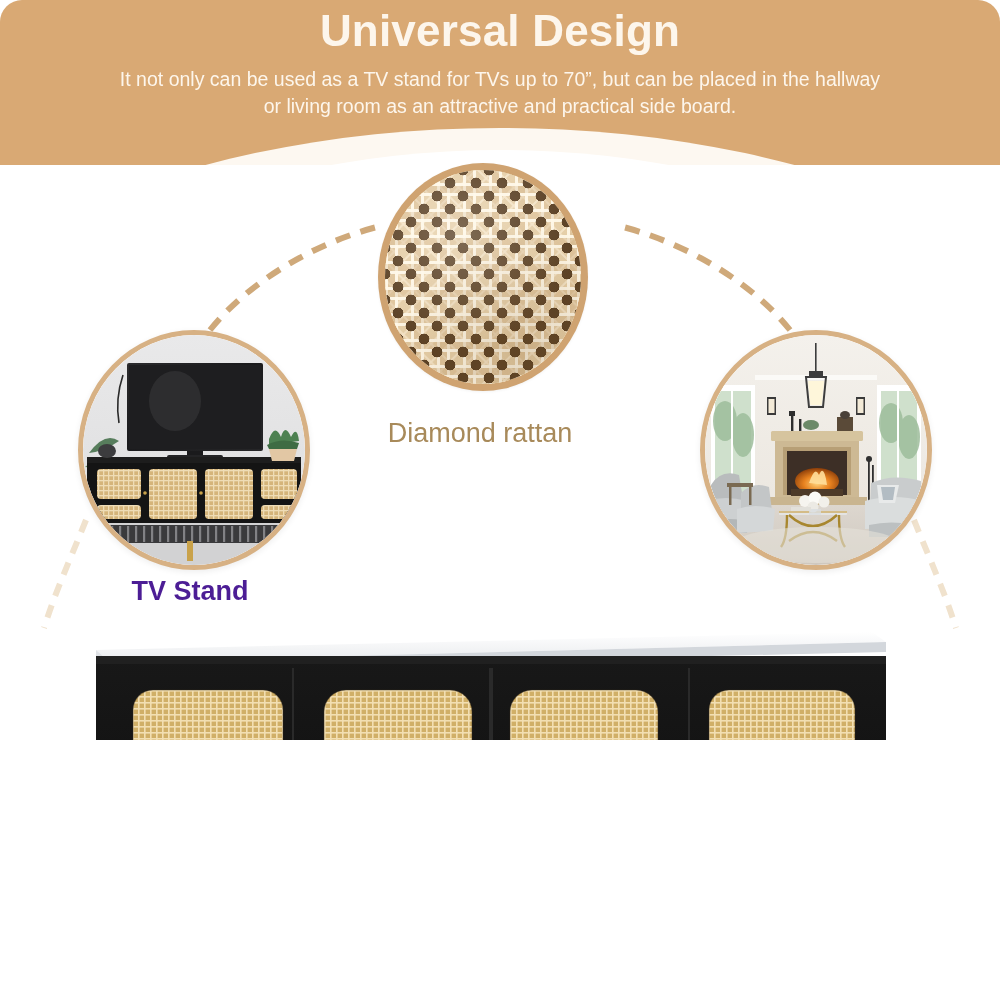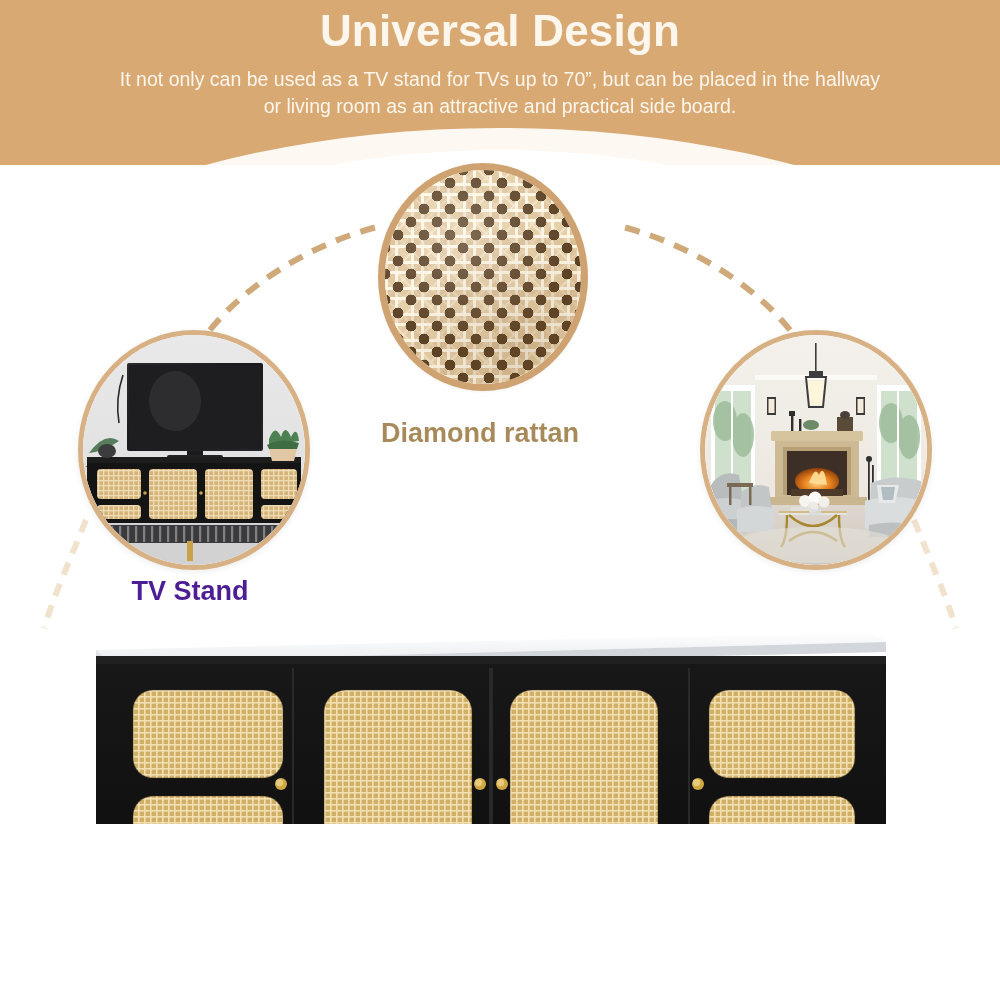--- a/index.html
+++ b/index.html
@@ -2,21 +2,21 @@
 <html><head>
 <meta charset="utf-8">
 <style>
   html,body{margin:0;padding:0;}
   body{
     width:1000px;height:1000px;overflow:hidden;
     background:#ffffff;
     font-family:"Liberation Sans", sans-serif;
     position:relative;
   }
-  .stage{position:absolute;inset:0;width:1000px;height:824px;overflow:hidden;background:#fff;}
+  .stage{position:absolute;inset:0;width:1000px;height:740px;overflow:hidden;background:#fff;border-radius:22px;}
 
   
   .header-band{
     position:absolute;left:0;top:0;width:1000px;height:165px;
     background:#d9a974;overflow:hidden;z-index:1;
   }
   .header-curve{
     position:absolute;left:-140px;top:128px;width:1280px;height:330px;
     background:#fdf8f1;border-radius:50% 50% 0 0 / 100% 100% 0 0;
     z-index:2;
@@ -71,21 +71,21 @@
     background-size:26px 26px, 26px 26px, 26px 26px, 26px 26px, 18.4px 18.4px, 18.4px 18.4px, 100% 100%;
     background-position:0 0, 13px 13px, 0 0, 0 0, 0 0, 0 0, 0 0;
   }
   .cane-shade{
     position:absolute;inset:0;border-radius:50%;
     background:radial-gradient(circle at 38% 30%, rgba(255,255,255,.22), rgba(0,0,0,0) 60%),
                radial-gradient(circle at 70% 85%, rgba(120,85,40,.20), rgba(0,0,0,0) 58%);
   }
   .rattan-label{
     position:absolute;left:250px;top:418px;width:460px;text-align:center;
-    font-size:27px;font-weight:700;color:#a88a5a;z-index:8;
+    font-size:27px;font-weight:400;color:#a88a5a;z-index:8;
   }
 
   
   .photo-circle{
     position:absolute;border-radius:50%;
     border:5px solid #d7b184;
     overflow:hidden;background:#fff;z-index:7;
     box-shadow:0 2px 6px rgba(0,0,0,.07);
   }
   #circle-tv{left:78px;top:330px;width:222px;height:230px;}

